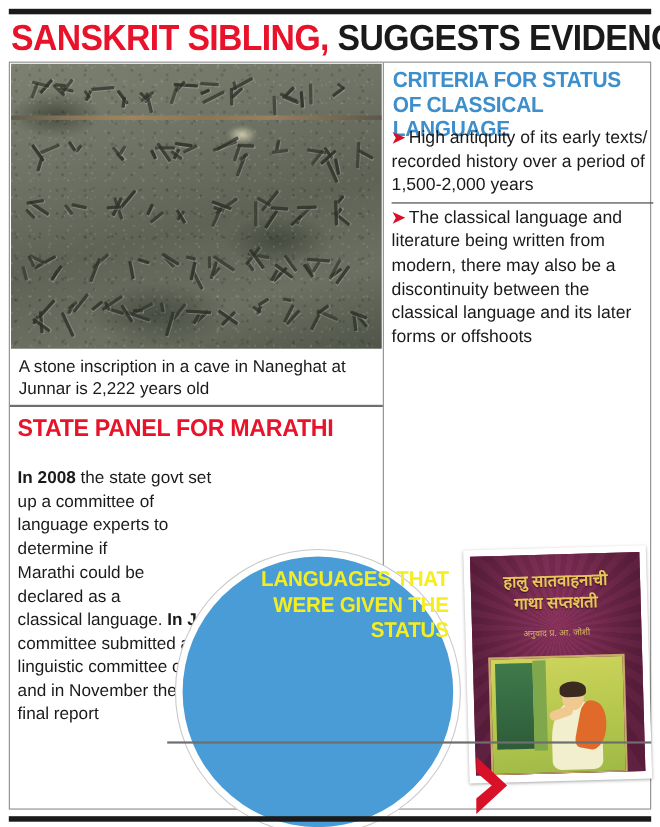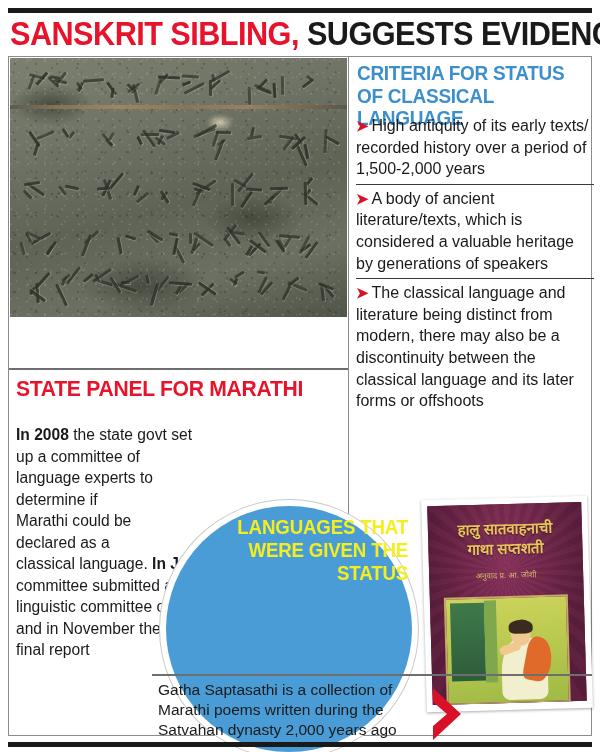--- a/index.html
+++ b/index.html
@@ -497,30 +497,30 @@
           <i style="left: 10.8457px; top: 3.84666px; width: 13.4522px; height: 3px; transform: rotate(-37deg); opacity: 0.83;"></i>
         </span>
         <span style="position: absolute; left: 306.579px; top: 215.564px; width: 20px; height: 30px;">
           <i style="left: 4.56743px; top: 10.7153px; width: 3px; height: 16.8527px; transform: rotate(-7deg); opacity: 0.78;"></i>
           <i style="left: 10.6775px; top: 9.8267px; width: 3px; height: 16.1917px; transform: rotate(-40deg); opacity: 0.81;"></i>
           <i style="left: 1.6087px; top: 11.4505px; width: 16.453px; height: 3px; transform: rotate(21deg); opacity: 0.82;"></i>
         </span>
       </div>
   </div>
 
+  <div class="photo-caption">A stone inscription in a cave in Naneghat at Junnar is 2,222 years old</div>
   <div class="cap-rule"></div>
 
   <div class="state-head">STATE PANEL FOR MARATHI</div>
   <div class="state-body" id="statebody"><span class="wrap-r" style="width: 150px;"></span><span class="wrap-r" style="width: 168px;"></span><span class="wrap-r" style="width: 182px;"></span><span class="wrap-r" style="width: 192px;"></span><span class="wrap-r" style="width: 198px;"></span><span class="wrap-r" style="width: 200px;"></span><b>In 2008</b><span> the state govt set up a committee of language experts to determine if Marathi could be declared as a classical language. </span><b>In July 2013,</b><span> the committee submitted an interim report to the linguistic committee of the Sahitya Akademi and in November the same year submitted the final report</span></div>
 
   <div class="crit-head">CRITERIA FOR STATUS OF CLASSICAL LANGUAGE</div>
   <div class="crit-list" id="critlist">
       <div class="crit-item"><span class="crit-arrow">➤</span><span>High antiquity of its early texts/ recorded history over a period of 1,500-2,000 years</span></div>
-      <div class="crit-item"><span class="crit-arrow">➤</span><span>A body of ancient literature/texts, which is considered a valuable heritage by generations of speakers</span></div>
-      <div class="crit-item"><span class="crit-arrow">➤</span><span>The classical language and literature being distinct from modern, there may also be a discontinuity between the classical language and its later forms or offshoots</span></div>
+      <div class="crit-item"><span class="crit-arrow">➤</span><span>The classical language and literature being written from modern, there may also be a discontinuity between the classical language and its later forms or offshoots</span></div>
     </div>
 
   <div class="circle-outer"></div>
   <div class="circle-inner"></div>
   <div class="circle-title">LANGUAGES THAT WERE GIVEN THE STATUS</div>
 
   <div class="book">
     <div class="book-cover">
       <div class="vig"></div>
       <div class="book-title">
@@ -534,21 +534,20 @@
         <div class="ill-body"></div>
         <div class="ill-arm"></div>
         <div class="ill-scarf"></div>
         <div class="ill-head"></div>
         <div class="ill-hair"></div>
       </div>
     </div>
   </div>
 
   <div class="bottom-rule"></div>
-  <div class="bottom-caption">Gatha Saptasathi is a collection of Marathi poems written during the Satvahan dynasty 2,000 years ago</div>
   <div class="red-arrow">
     <svg width="34" height="56" viewBox="0 0 34 56" aria-hidden="true">
       <path d="M3 2 L31 28 L3 54 L3 40 L17 28 L3 16 Z" fill="#d81128"></path>
     </svg>
   </div>
   <div class="bottom-rule2"></div>
 
 </div>
 
 </body></html>

